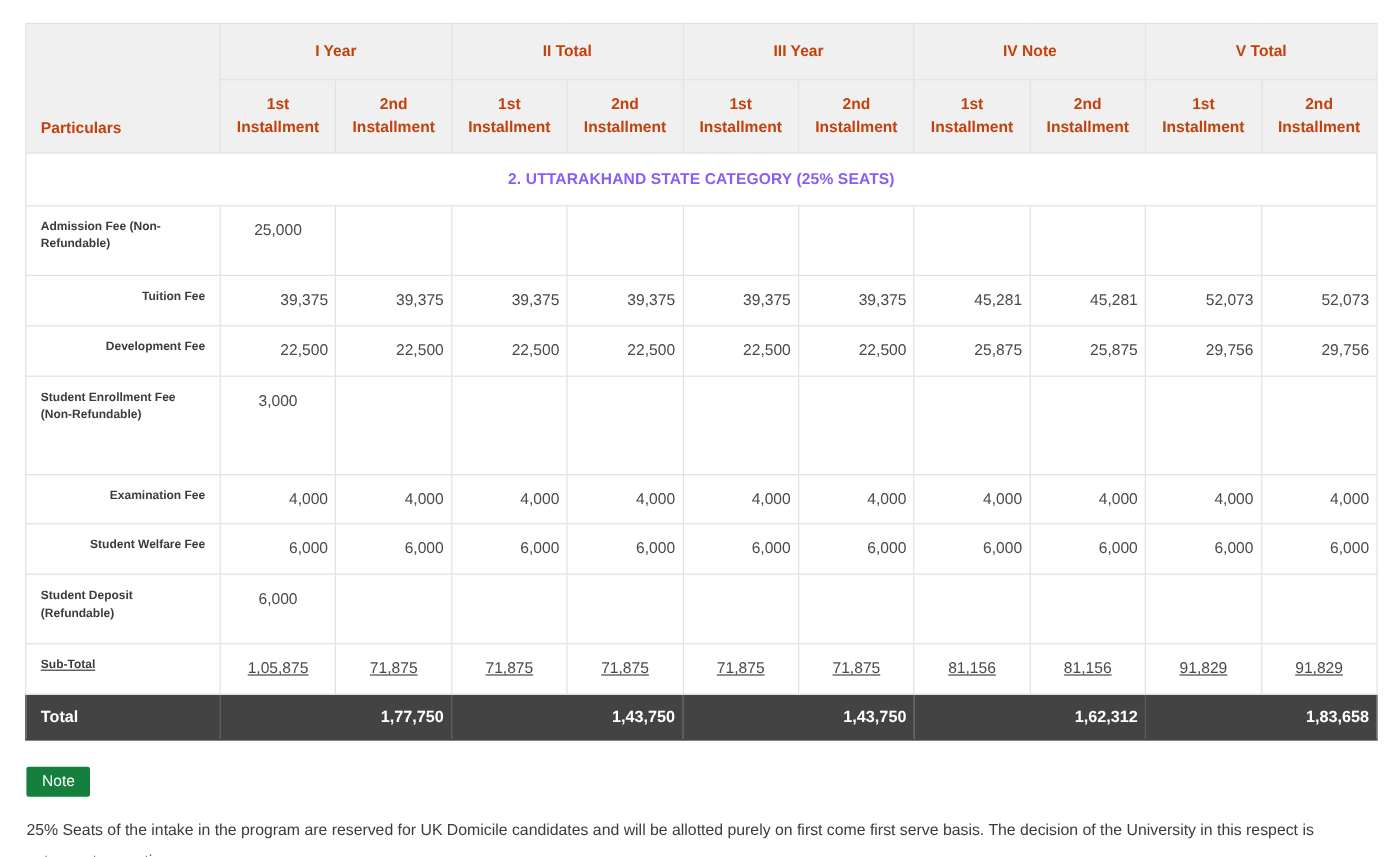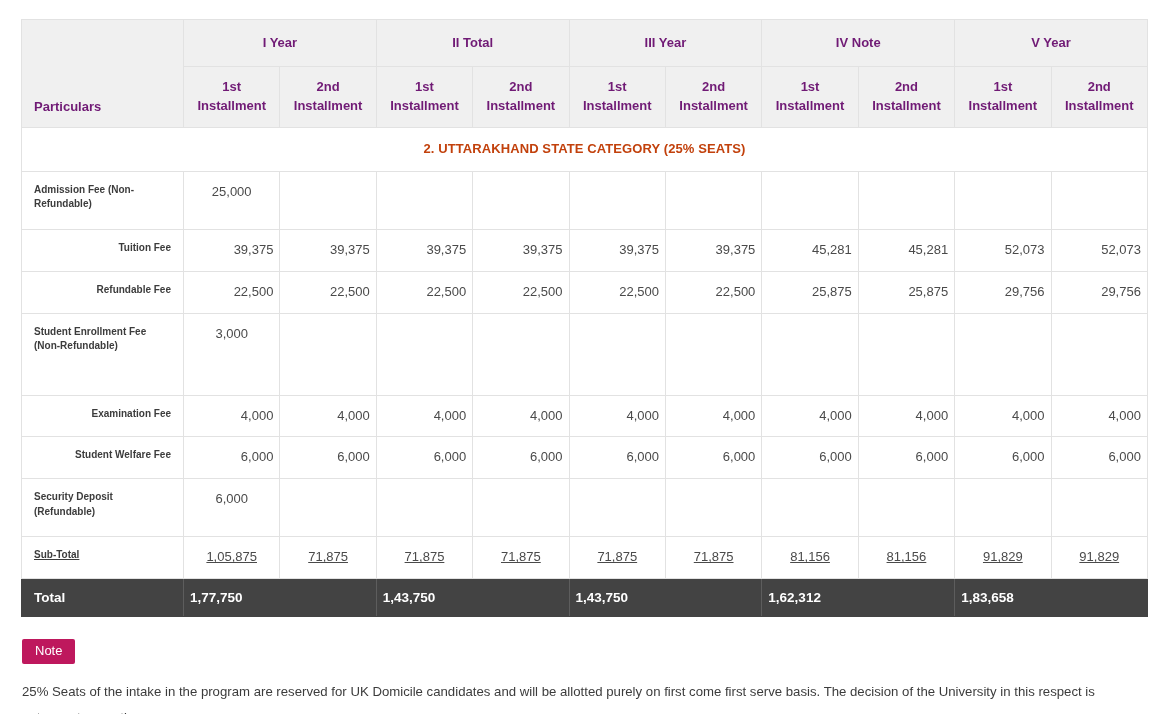--- a/index.html
+++ b/index.html
@@ -38,21 +38,21 @@
     line-height: 1.45;
   }
 
   
   col.c-particulars { width: 162px; }
   col.c-inst        { width: 96.4px; }
 
   
   thead th {
     background: #f0f0f0;
-    color: #701a75;
+    color: #c2410c;
     font-weight: bold;
     font-size: 13px;
   }
   th.year-group {
     text-align: center;
     height: 46px;
     padding: 6px 4px;
     font-size: 13.5px;
   }
   th.particulars-head {
@@ -69,21 +69,21 @@
     font-size: 12.5px;
   }
 
   
   td.section-title {
     text-align: center;
     font-weight: bold;
     font-size: 13.5px;
     padding: 12px 6px;
     background: #ffffff;
-    color: #c2410c;
+    color: #8b5cf6;
     letter-spacing: 0.1px;
   }
 
   
   tbody td.row-label {
     text-align: left;
     font-weight: bold;
     padding: 11px 12px;
     vertical-align: top;
     color: #3c3c3c;
@@ -114,33 +114,33 @@
     border: 1px solid #434343;
     border-right-color: #5d5d5d;
     height: 38px;
     font-size: 13.5px;
   }
   tr.total-row td.total-label {
     text-align: left;
     padding: 8px 12px;
   }
   tr.total-row td.total-val {
-    text-align: left;
+    text-align: right;
     padding: 8px 6px;
   }
   tr.total-row td:last-child { border-right-color: #434343; }
 
   
   .note-wrap {
     margin-top: 22px;
     padding-left: 1px;
   }
   .note-badge {
     display: inline-block;
-    background: #be185d;
+    background: #15803d;
     color: #ffffff;
     font-size: 13px;
     font-weight: normal;
     padding: 5px 13px 6px 13px;
     border-radius: 2px;
     line-height: 1.1;
   }
   .note-text {
     margin-top: 15px;
     font-size: 13.2px;
@@ -169,21 +169,21 @@
         <col class="c-inst">
     </colgroup>
 
     <thead>
       <tr>
         <th class="particulars-head" rowspan="2">Particulars</th>
         <th class="year-group" colspan="2">I Year</th>
         <th class="year-group" colspan="2">II Total</th>
         <th class="year-group" colspan="2">III Year</th>
         <th class="year-group" colspan="2">IV Note</th>
-        <th class="year-group" colspan="2">V Year</th>
+        <th class="year-group" colspan="2">V Total</th>
       </tr>
       <tr>
         <th class="inst-head">1st Installment</th>
         <th class="inst-head">2nd Installment</th>
         <th class="inst-head">1st Installment</th>
         <th class="inst-head">2nd Installment</th>
         <th class="inst-head">1st Installment</th>
         <th class="inst-head">2nd Installment</th>
         <th class="inst-head">1st Installment</th>
         <th class="inst-head">2nd Installment</th>
@@ -219,21 +219,21 @@
         <td class="val">39,375</td>
         <td class="val">39,375</td>
         <td class="val">39,375</td>
         <td class="val">45,281</td>
         <td class="val">45,281</td>
         <td class="val">52,073</td>
         <td class="val">52,073</td>
       </tr>
 
       <tr class="r-plain">
-        <td class="row-label">Refundable Fee</td>
+        <td class="row-label">Development Fee</td>
         <td class="val">22,500</td>
         <td class="val">22,500</td>
         <td class="val">22,500</td>
         <td class="val">22,500</td>
         <td class="val">22,500</td>
         <td class="val">22,500</td>
         <td class="val">25,875</td>
         <td class="val">25,875</td>
         <td class="val">29,756</td>
         <td class="val">29,756</td>
@@ -275,21 +275,21 @@
         <td class="val">6,000</td>
         <td class="val">6,000</td>
         <td class="val">6,000</td>
         <td class="val">6,000</td>
         <td class="val">6,000</td>
         <td class="val">6,000</td>
         <td class="val">6,000</td>
       </tr>
 
       <tr class="r-security">
-        <td class="row-label">Security Deposit (Refundable)</td>
+        <td class="row-label">Student Deposit (Refundable)</td>
         <td class="val">6,000</td>
         <td class="val"></td>
         <td class="val"></td>
         <td class="val"></td>
         <td class="val"></td>
         <td class="val"></td>
         <td class="val"></td>
         <td class="val"></td>
         <td class="val"></td>
         <td class="val"></td>

